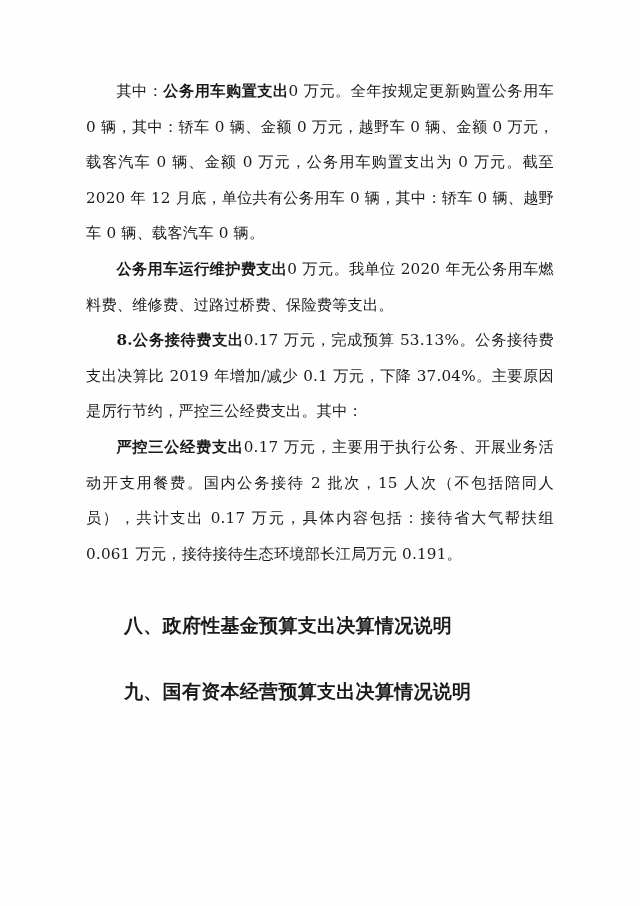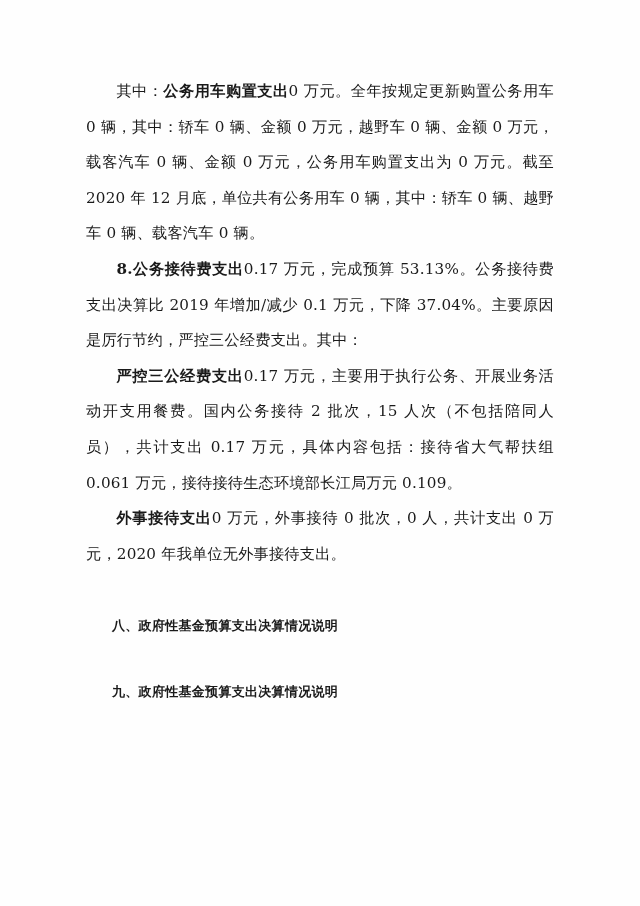--- a/index.html
+++ b/index.html
@@ -32,21 +32,21 @@
   p.para {
     margin: 0;
     text-indent: 2em;
     white-space: normal;
   }
   .b {
     font-weight: bold;
   }
   h2.section {
     margin: 0;
-    font-size: 13px;
+    font-size: 19px;
     line-height: 35.6px;
     font-weight: bold;
     text-indent: 2em;
     letter-spacing: 0.3px;
   }
   .spacer-lg {
     height: 36px;
   }
   .spacer-md {
     height: 30px;
@@ -59,35 +59,35 @@
 </head>
 <body>
 
 <div class="page">
   <div class="doc-body">
 
     <p class="para">
       <span class="run">其中：</span><span class="run b">公务用车购置支出</span><span class="run">0 万元。全年按规定更新购置公务用车 0 辆，其中：轿车 0 辆、金额 0 万元，越野车 0 辆、金额 0 万元，载客汽车 0 辆、金额 0 万元，公务用车购置支出为 0 万元。截至 2020 年 12 月底，单位共有公务用车 0 辆，其中：轿车 0 辆、越野车 0 辆、载客汽车 0 辆。</span>
     </p>
 
+    <p class="para">
+      <span class="run b">公务用车运行维护费支出</span><span class="run">0 万元。我单位 2020 年无公务用车燃料费、维修费、过路过桥费、保险费等支出。</span>
+    </p>
 
     <p class="para">
       <span class="run b">8.公务接待费支出</span><span class="run">0.17 万元，完成预算 53.13%。公务接待费支出决算比 2019 年增加/减少 0.1 万元，下降 37.04%。主要原因是厉行节约，严控三公经费支出。其中：</span>
     </p>
 
     <p class="para">
-      <span class="run b">严控三公经费支出</span><span class="run">0.17 万元，主要用于执行公务、开展业务活动开支用餐费。国内公务接待 2 批次，15 人次（不包括陪同人员），共计支出 0.17 万元，具体内容包括：接待省大气帮扶组 0.061 万元，接待接待生态环境部长江局万元 0.109。</span>
+      <span class="run b">严控三公经费支出</span><span class="run">0.17 万元，主要用于执行公务、开展业务活动开支用餐费。国内公务接待 2 批次，15 人次（不包括陪同人员），共计支出 0.17 万元，具体内容包括：接待省大气帮扶组 0.061 万元，接待接待生态环境部长江局万元 0.191。</span>
     </p>
 
-    <p class="para">
-      <span class="run b">外事接待支出</span><span class="run">0 万元，外事接待 0 批次，0 人，共计支出 0 万元，2020 年我单位无外事接待支出。</span>
-    </p>
 
     <div class="spacer-lg"></div>
 
     <h2 class="section">八、政府性基金预算支出决算情况说明</h2>
 
     <div class="spacer-md"></div>
 
-    <h2 class="section">九、政府性基金预算支出决算情况说明</h2>
+    <h2 class="section">九、国有资本经营预算支出决算情况说明</h2>
 
   </div>
 </div>
 
 </body></html>

